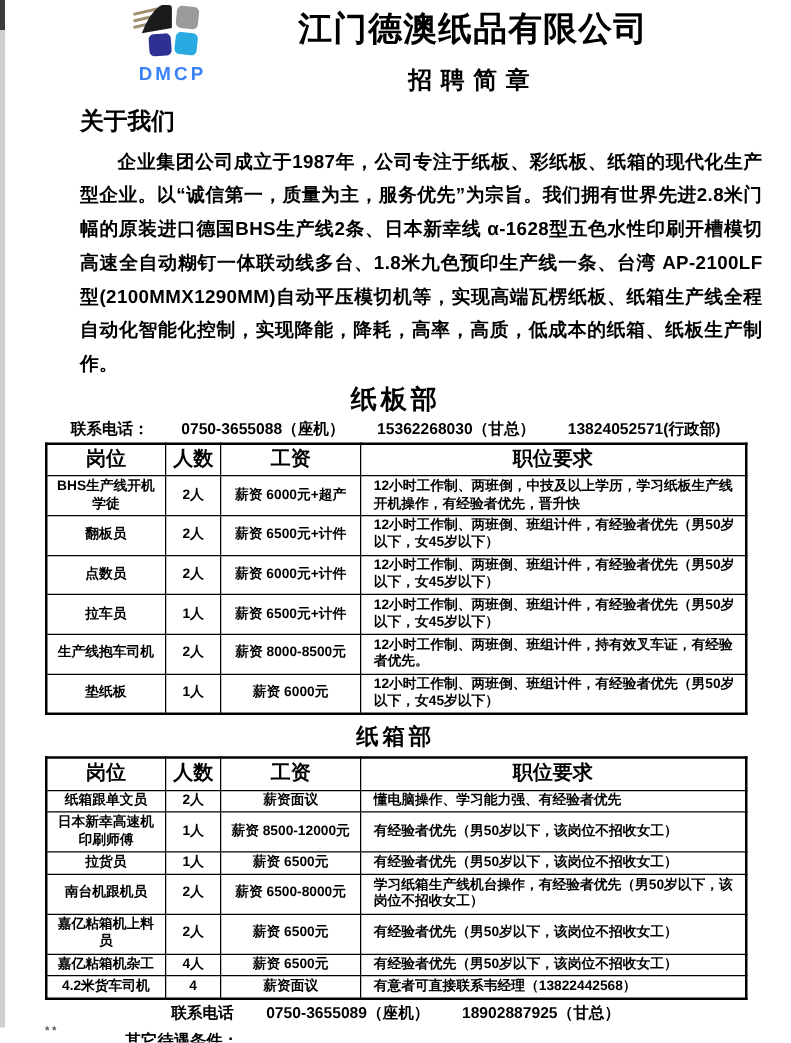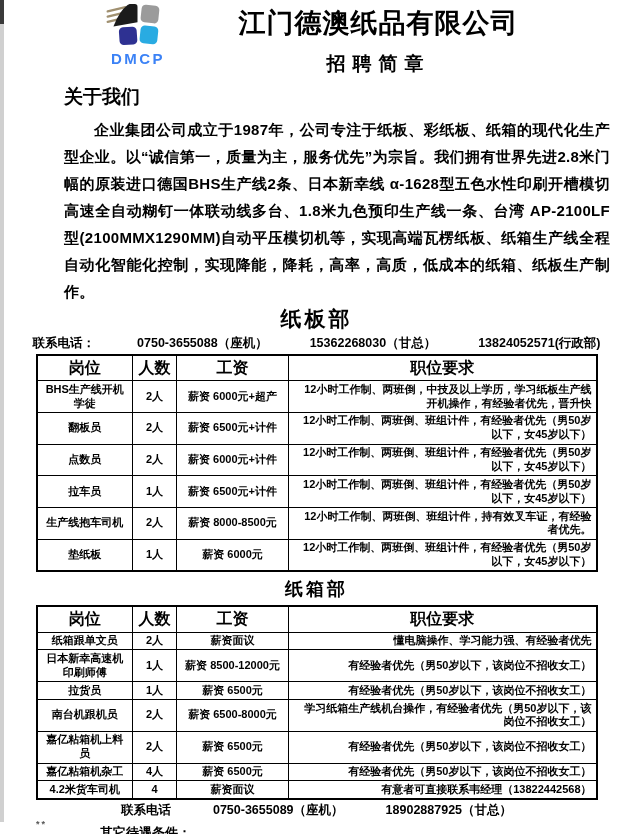--- a/index.html
+++ b/index.html
@@ -22,35 +22,35 @@
   .about-heading { margin:7px 0 0 64px; font-weight:bold; font-size:19px; }
   .about-paragraph {
     margin:6px 0 0 64px; width:546px; font-size:15px; font-weight:bold;
     line-height:27px; text-align:justify; text-indent:2em; letter-spacing:0.3px;
   }
 
   .section-heading { text-align:center; font-weight:bold; font-size:21px; letter-spacing:3px; }
   .section-heading.carton { font-size:18px; margin-top:5px; margin-bottom:4px; }
 
   .contact-line {
-    display:flex; justify-content:center; align-items:baseline; gap:42px;
+    display:flex; justify-content:center; align-items:baseline; gap:26px;
     font-weight:bold; font-size:12.5px; margin:2px 0 2px;
   }
   .contact-line .label { flex:none; }
 
   table.jobs {
     border-collapse:collapse; margin:1px auto 0; width:560px; table-layout:fixed;
     font-size:11px; font-weight:bold; border:2px solid #000;
   }
   table.jobs th, table.jobs td {
     border:1px solid #000; padding:1.5px 4px; line-height:1.26; text-align:center;
     word-break:break-all; overflow:hidden;
   }
   table.jobs th { font-size:16px; padding:2px 2px; }
-  table.jobs td.req { text-align:right; padding-left:10px; word-break:normal; }
+  table.jobs td.req { text-align:left; padding-left:10px; word-break:normal; }
   table.jobs td.sal { padding:1.5px 1px; }
 
   .footer { margin:7px 0 0 100px; font-size:12.5px; line-height:14.5px; }
   .footer .bold { font-weight:bold; font-size:13px; }
   .footnote {
     position:absolute; left:36px; top:819px; font-size:9px; color:#555; letter-spacing:2px;
     font-weight:bold;
   }
 </style>
 </head>

